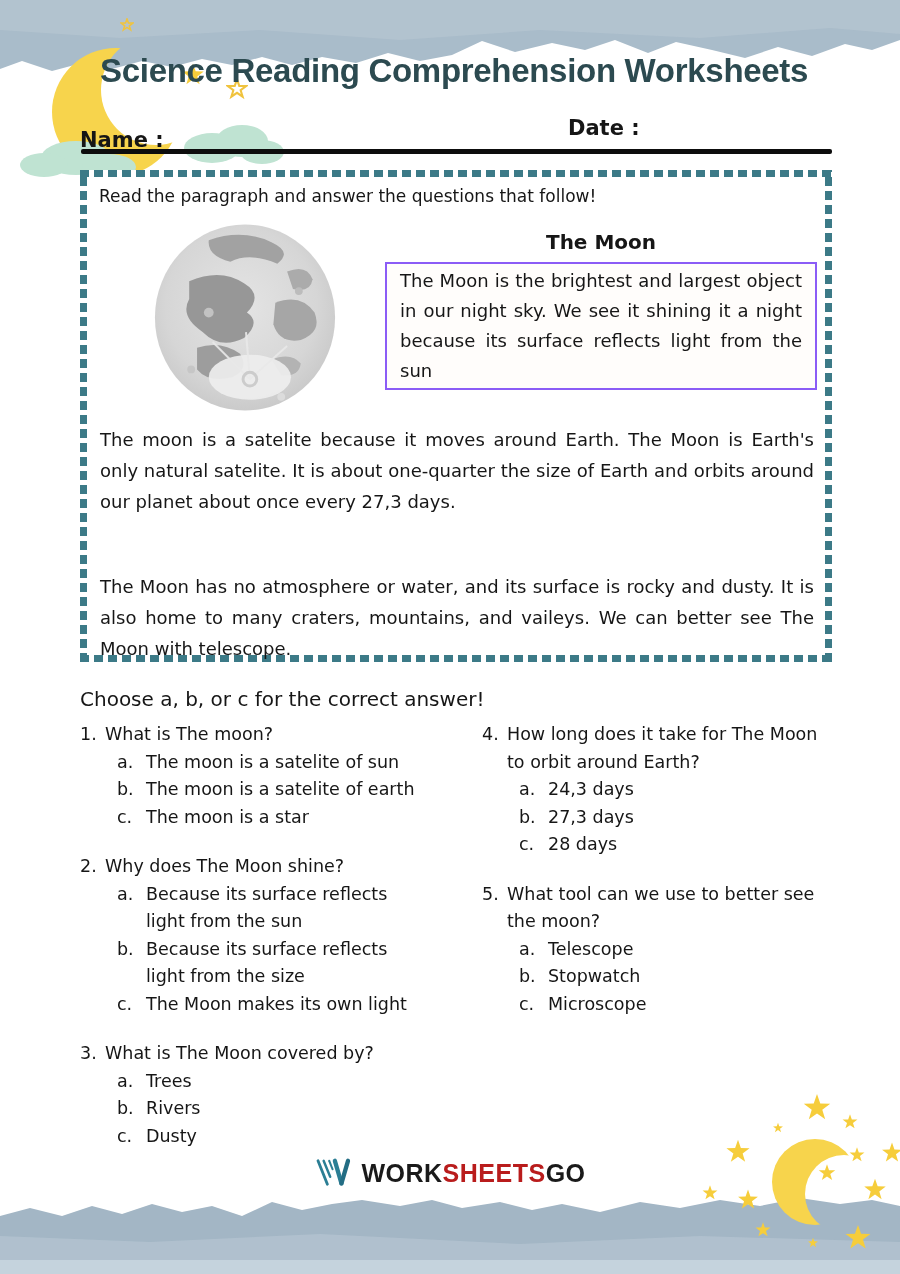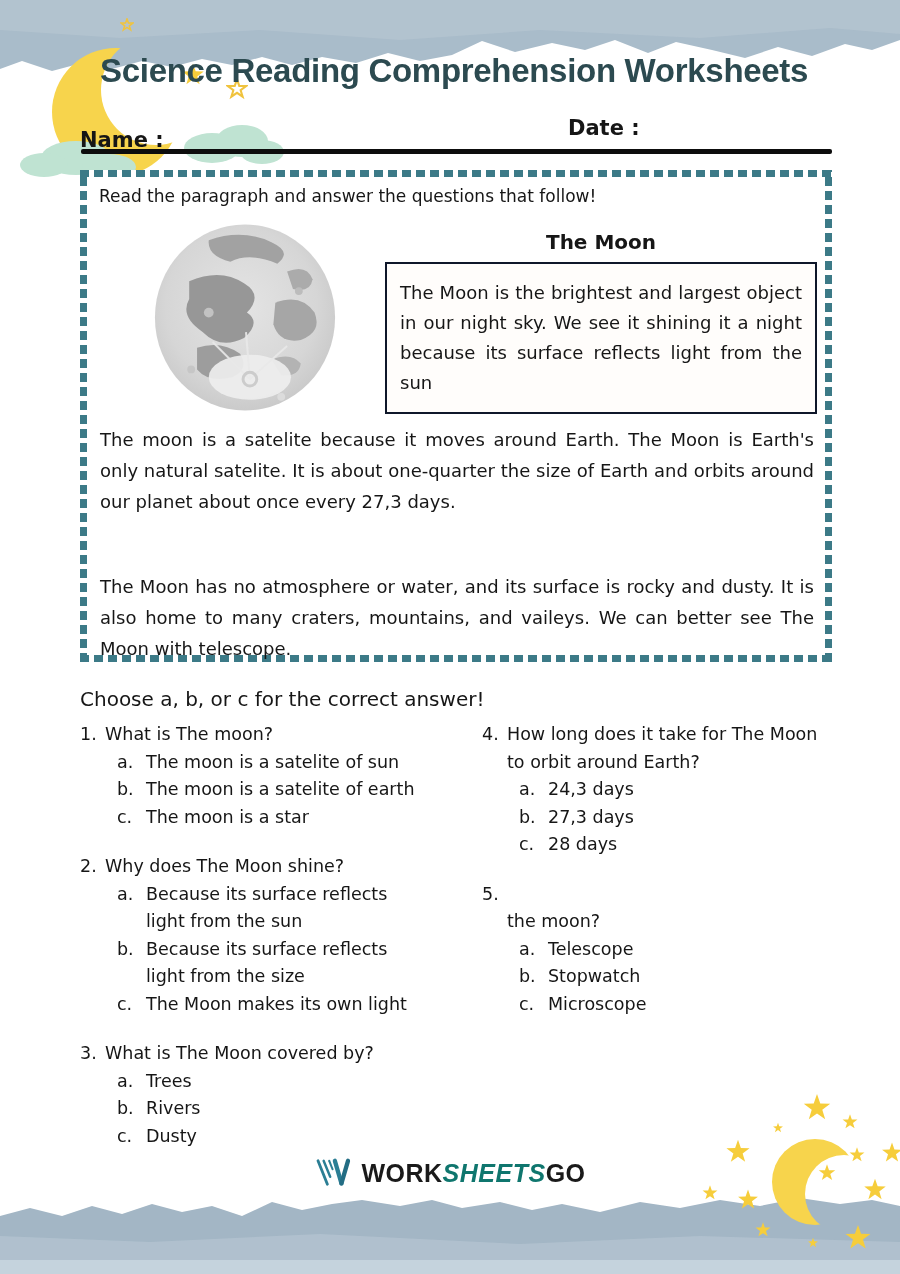--- a/index.html
+++ b/index.html
@@ -31,22 +31,22 @@
       repeating-linear-gradient(0deg,var(--dash) 0 9px,transparent 9px 14px);
     background-size:100% 7px,100% 7px,7px 100%,7px 100%;
     background-position:left top,left bottom,left top,right top;
     background-repeat:no-repeat;
   }
   .passage-instruction{left:99px;top:186px;font-size:17px;}
   .moon-art{left:152px;top:222px;}
   .passage-heading{left:385px;top:230px;width:432px;text-align:center;font-size:20px;font-weight:bold;}
   .intro-box{
     left:385px;top:262px;width:432px;box-sizing:border-box;
-    border:2px solid #0f172a;background:#fffdfb;
-    padding:14px 13px;font-size:18px;line-height:30px;text-align:justify;
+    border:2px solid #8b5cf6;background:#fffdfb;
+    padding:2px 13px;font-size:18px;line-height:30px;text-align:justify;
   }
   .para{left:100px;width:714px;font-size:18px;line-height:31px;text-align:justify;}
   .para-2{top:424px;}
   .para-3{top:547px;margin-top:24px;}
 
   
   .quiz-instruction{left:80px;top:687px;font-size:20px;}
   .quiz-col{top:721px;font-size:17.5px;line-height:27.5px;}
   .quiz-col-left{left:80px;width:404px;}
   .quiz-col-right{left:482px;width:408px;}
@@ -60,21 +60,21 @@
   .opt-cont{padding-left:29px;}
 
   
   .logo-row{
     left:0;top:1158px;width:900px;display:flex;align-items:center;justify-content:center;gap:9px;
   }
   .logo-text{
     font-family:"Liberation Sans",sans-serif;font-weight:bold;font-size:25px;letter-spacing:0.5px;
     white-space:nowrap;color:#1a1a1a;
   }
-  .logo-text .teal{color:#0f766e;font-style:italic;}
+  .logo-text .teal{color:#b91c1c;}
 
   .band{left:0;width:900px;}
   .band-top{top:0;}
   .band-bottom{bottom:0;}
   .deco-tl{left:14px;top:18px;}
   .deco-br{left:670px;top:1076px;}
 </style>
 </head>
 <body>
 
@@ -238,20 +238,21 @@
           </div>
           <div class="opt-first">
             <span class="opt-letter">c.</span>
             <span>28 days</span>
           </div>
         </div>
       </div>
       <div class="question">
         <div class="q-first">
           <span class="q-num">5.</span>
+          <span>What tool can we use to better see</span>
         </div>
         <div class="q-cont">the moon?</div>
         <div class="options">
           <div class="opt-first">
             <span class="opt-letter">a.</span>
             <span>Telescope</span>
           </div>
           <div class="opt-first">
             <span class="opt-letter">b.</span>
             <span>Stopwatch</span>

